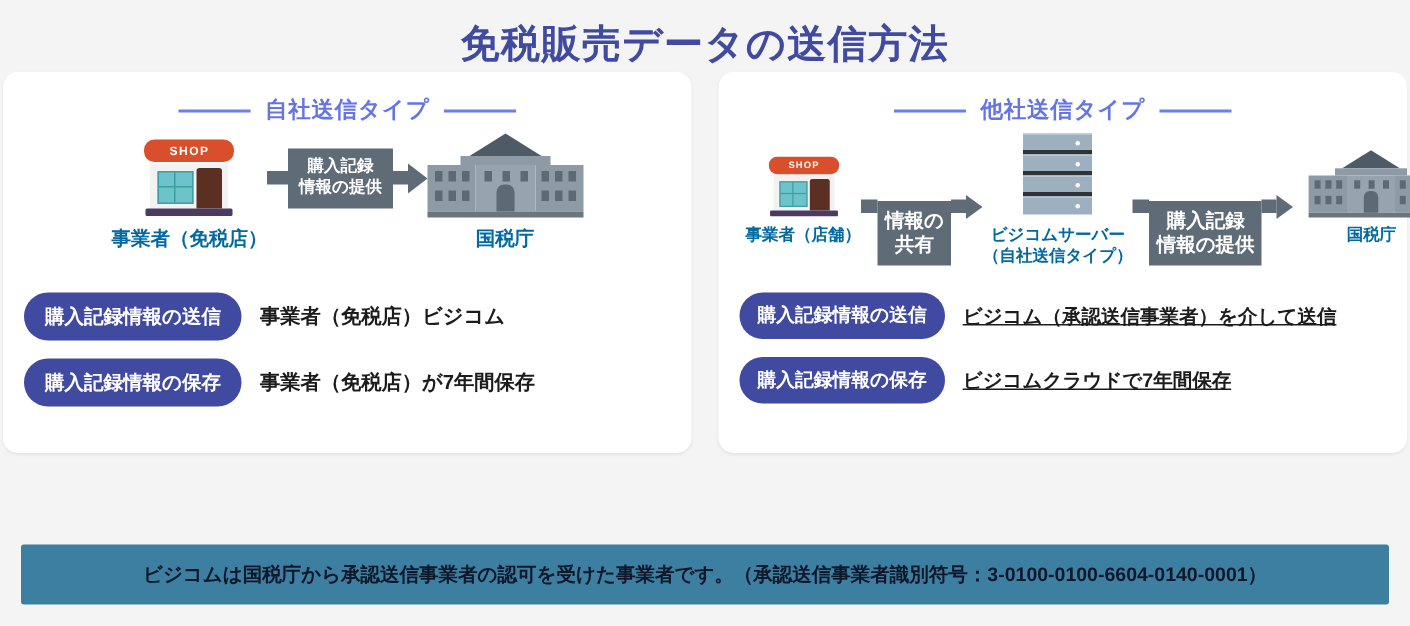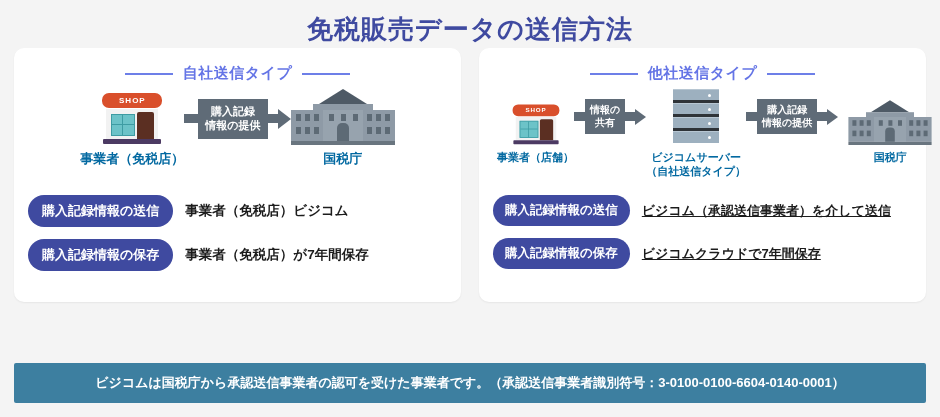--- a/index.html
+++ b/index.html
@@ -26,21 +26,21 @@
     padding-top: 10px;
     margin: 0;
     height: 38px;
     line-height: 38px;
   }
 
   
   .panels {
     display: flex;
     gap: 18px;
-    padding: 0 14px;
+    padding: 0 2px;
     box-sizing: border-box;
     width: 940px;
     height: 254px;
     justify-content: flex-end;
   }
   .panel {
     background: #ffffff;
     border-radius: 10px;
     flex: 1 1 0;
     box-sizing: border-box;
@@ -182,21 +182,21 @@
   .arrow .box {
     background:#5f6b77; color:#fff; font-size: 11px; font-weight: bold;
     padding: 6px 7px; line-height: 1.25; text-align:center; white-space: pre-line;
   }
   .arrow .head {
     width: 0; height: 0;
     border-top: 10px solid transparent; border-bottom: 10px solid transparent;
     border-left: 13px solid #5f6b77;
   }
   .arrow .tail2 { width: 10px; height: 9px; background:#5f6b77; }
-  .arrow.sm .box { font-size: 10px; padding: 5px 5px; }
+  .arrow.sm .box { font-size: 13px; padding: 5px 5px; margin-top: 35px; }
   .arrow.sm .tail { width: 11px; }
   .arrow.sm .head { border-top-width: 8px; border-bottom-width: 8px; border-left-width: 11px; }
 
   
   .rows { margin-top: 14px; }
   .row {
     display: flex; align-items: center; gap: 12px; margin-bottom: 12px;
   }
   .pill {
     background: #3f4aa0; color: #fff; border-radius: 16px;
@@ -208,21 +208,21 @@
   }
   .panel.right .pill { font-size: 12.5px; padding: 7px 12px; }
   .panel.right .rowtext { font-size: 13px; text-decoration: underline; }
 
   
   .banner {
     position: absolute;
     left: 14px; right: 14px; bottom: 14px;
     height: 40px;
     background: #3d7fa0;
-    color: #ffffff;
+    color: #0f172a;
     display: flex; align-items: center; justify-content: center;
     font-size: 13px; font-weight: bold;
     border-radius: 2px;
     text-align: center;
   }
 </style>
 </head>
 <body>
 
 <h1 class="page-title">免税販売データの送信方法</h1>

